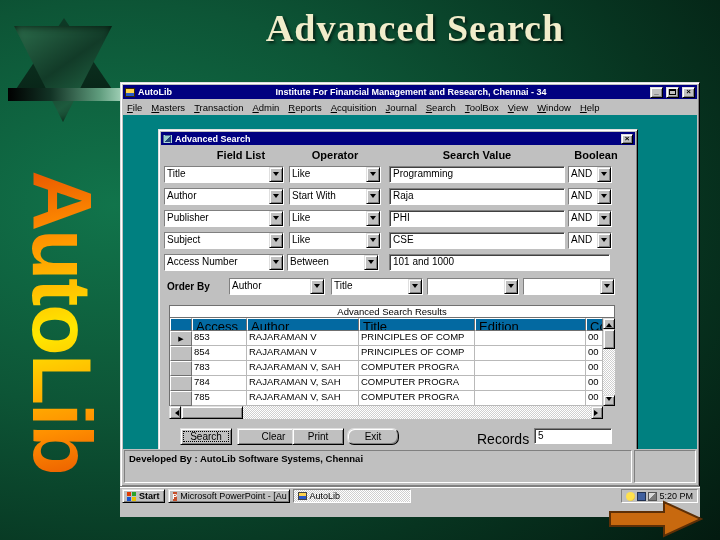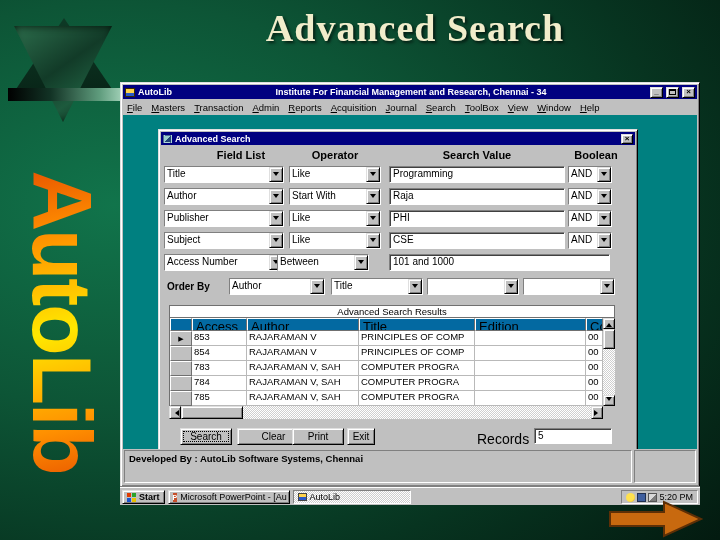--- a/index.html
+++ b/index.html
@@ -104,22 +104,22 @@
   .sb-thumb-h { flex:0 0 62px; } .sb-thumb-v { flex:0 0 20px; }
   .sb-track { flex:1; }
 
   .btn { position:absolute; top:298px; height:17px; font-size:10px; display:flex;
     align-items:center; justify-content:center; }
   .btn-focus { outline:1px dotted #000; outline-offset:-4px; }
   .records-label { position:absolute; top:301px; left:318px; width:52px; font-size:14px; text-align:right; }
   .records-input { position:absolute; top:298px; left:375px; width:78px; height:16px; }
 
   
-  .taskbar { position:absolute; left:120px; top:487px; width:580px; height:18px; background:#c0c0c0;
-    border-top:1px solid #fff; box-shadow:0 -1px 0 #808080; display:flex; align-items:flex-end;
+  .taskbar { position:absolute; left:120px; top:487px; width:580px; height:30px; background:#c0c0c0;
+    border-top:1px solid #fff; box-shadow:0 -1px 0 #808080; display:flex; align-items:flex-start;
     gap:3px; padding:1px 2px; }
   .task-btn { height:14px; display:flex; align-items:center; gap:3px; font-size:9px; padding:0 4px;
     white-space:nowrap; overflow:hidden; }
   .start-btn { font-weight:bold; }
   .flag { display:grid; grid-template-columns:4px 4px; grid-template-rows:4px 4px; gap:1px; }
   .flag i:nth-child(1){background:#e03a00;} .flag i:nth-child(2){background:#2aa32a;}
   .flag i:nth-child(3){background:#1a55d0;} .flag i:nth-child(4){background:#e8c200;}
   .ppt-icon { width:9px; height:9px; background:#c74f2a; color:#fff; font-size:7px; font-weight:bold;
     text-align:center; line-height:9px; }
   .book-icon { width:9px; height:8px; background:linear-gradient(180deg,#ffd34d 55%,#2a58c8 55%); border:1px solid #444; }
@@ -272,21 +272,21 @@
           </div>
         </div>
 
         <div class="crit-row" style="top:124px;">
           <div class="combo sunken" style="left:5px;width:120px;">
             <span class="combo-val">Access Number</span>
             <span class="combo-btn raised">
                 <i class="tri-down"></i>
               </span>
           </div>
-          <div class="combo sunken" style="left:118px;width:92px;">
+          <div class="combo sunken" style="left:128px;width:92px;">
             <span class="combo-val">Between</span>
             <span class="combo-btn raised">
                 <i class="tri-down"></i>
               </span>
           </div>
           <div class="tfield sunken" style="left:230px;width:221px;">101 and 1000</div>
         </div>
 
         <div class="crit-row" style="top:148px;">
           <span class="ob-label" style="top:3px;">Order By</span>
@@ -384,21 +384,21 @@
           <span class="sb-thumb-h raised"></span>
           <span class="sb-track dither"></span>
           <span class="sb-btn raised">
               <i class="tri-right"></i>
             </span>
         </div>
 
         <div class="btn raised btn-focus" style="left:21px;width:52px;">Search</div>
         <div class="btn raised" style="left:78px;width:73px;">Clear</div>
         <div class="btn raised" style="left:133px;width:52px;">Print</div>
-        <div class="btn raised" style="left:188px;width:28px;">Exit</div>
+        <div class="btn raised" style="left:188px;width:52px;border-radius:7px;">Exit</div>
         <div class="records-label">Records</div>
         <div class="records-input tfield sunken" style="position:absolute;">5</div>
       </div>
     </div>
 
     <div class="statusbar">
       <div class="status-main panel-sunken">Developed By : AutoLib Software Systems, Chennai</div>
       <div class="status-side panel-sunken"></div>
     </div>
   </div>

